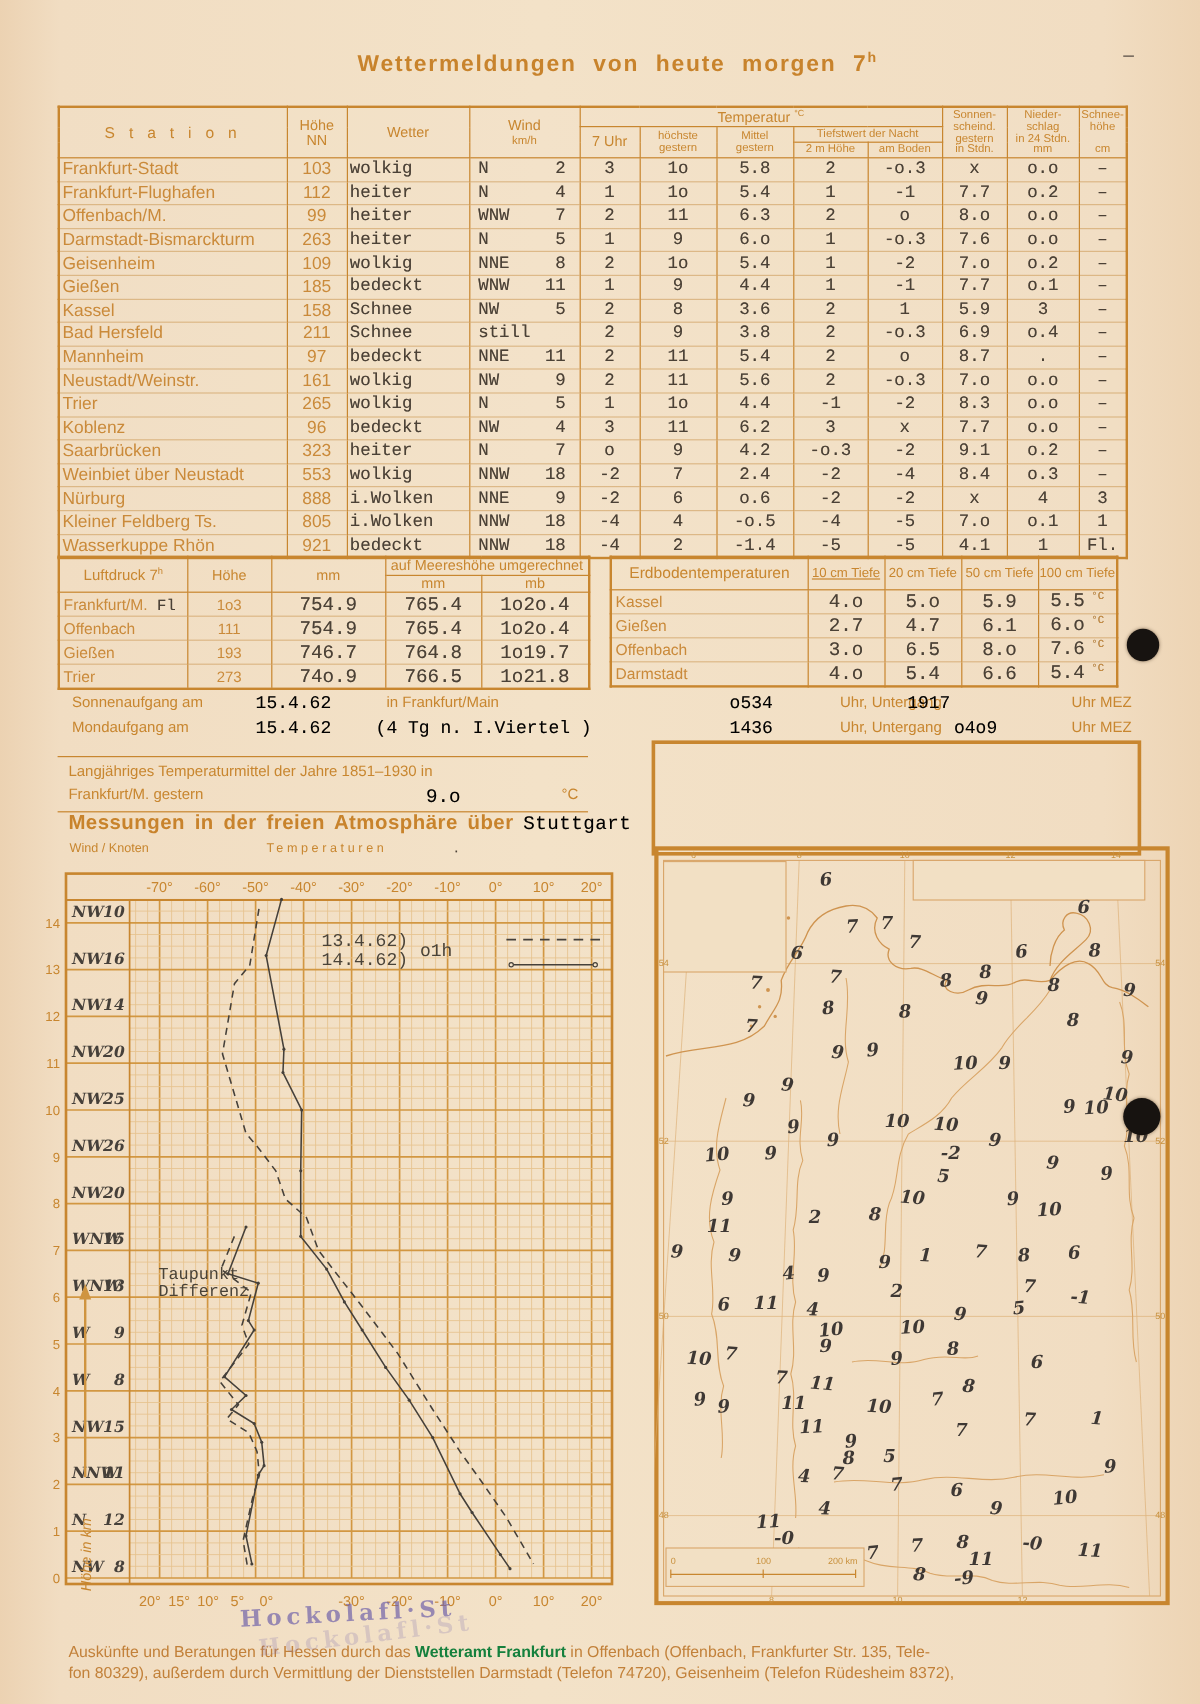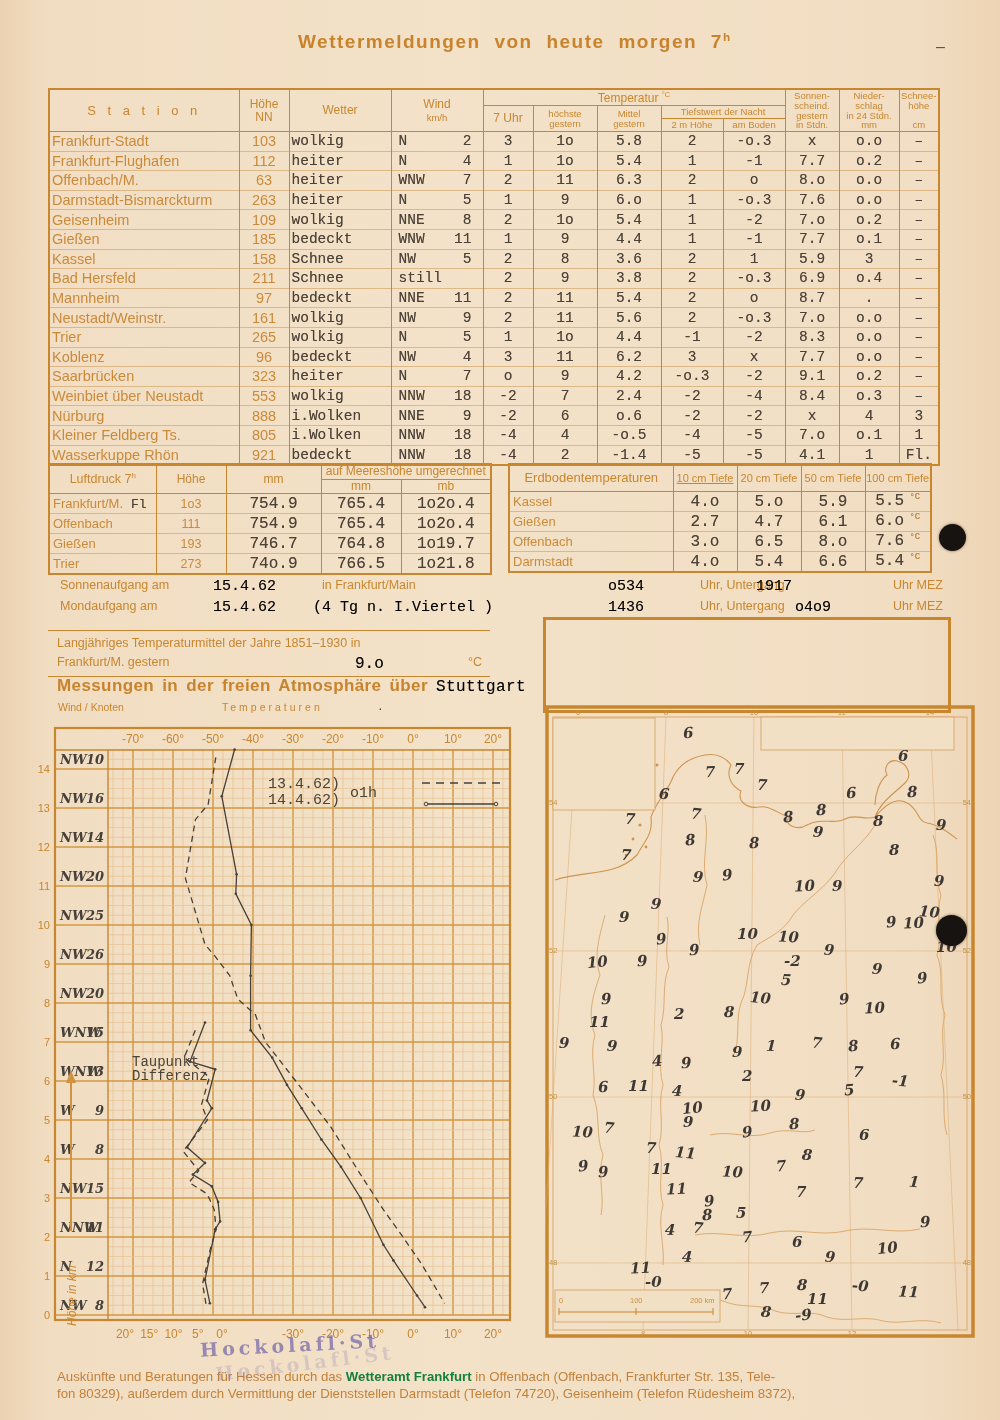--- a/index.html
+++ b/index.html
@@ -6,21 +6,21 @@
   body{
     position:relative;width:1000px;height:1420px;overflow:hidden;
     background:linear-gradient(90deg,#ecd2b2 0%,#f1ddc2 5%,#f3e2c8 45%,#f1ddc2 92%,#edd4b4 100%);
     font-family:"Liberation Sans",sans-serif;
   }
   .abs{position:absolute}
   .typed{font-family:"Liberation Mono",monospace;color:#4b4136;text-shadow:0 0 .5px rgba(70,60,48,.5)}
   sup{font-size:.62em}
 
   
-  #page-title{left:298px;top:30px;font-size:19px;font-weight:bold;color:#c8832c;
+  #page-title{left:298px;top:42px;font-size:19px;font-weight:bold;color:#c8832c;
     letter-spacing:1.5px;word-spacing:7px}
   #corner-dash{left:936px;top:38px;color:#5a5048;font-size:16px}
 
   
   #station-table{position:absolute;left:48px;top:88px;width:890px;border-collapse:collapse;
     table-layout:fixed;border:2px solid #c8862f;background:rgba(244,229,202,.25)}
   #station-table th{border:1.3px solid #c8862f;color:#c8862f;font-weight:normal;padding:0;line-height:1.05}
   #station-table thead .big{font-size:13px;letter-spacing:4px}
   #station-table thead .mid{font-size:12px}
   #station-table thead .sm{font-size:9.5px}
@@ -155,21 +155,21 @@
         <td class="c-num typed">1o</td>
         <td class="c-num typed">5.4</td>
         <td class="c-num typed">1</td>
         <td class="c-num typed">-1</td>
         <td class="c-num typed">7.7</td>
         <td class="c-num typed">o.2</td>
         <td class="c-num typed">–</td>
       </tr>
       <tr>
         <td class="c-station">Offenbach/M.</td>
-        <td class="c-hoehe">63</td>
+        <td class="c-hoehe">99</td>
         <td class="c-wetter typed">heiter</td>
         <td class="c-wind typed">
           <span class="wd">WNW</span>
           <span class="ws">7</span>
         </td>
         <td class="c-num typed">2</td>
         <td class="c-num typed">11</td>
         <td class="c-num typed">6.3</td>
         <td class="c-num typed">2</td>
         <td class="c-num typed">o</td>

